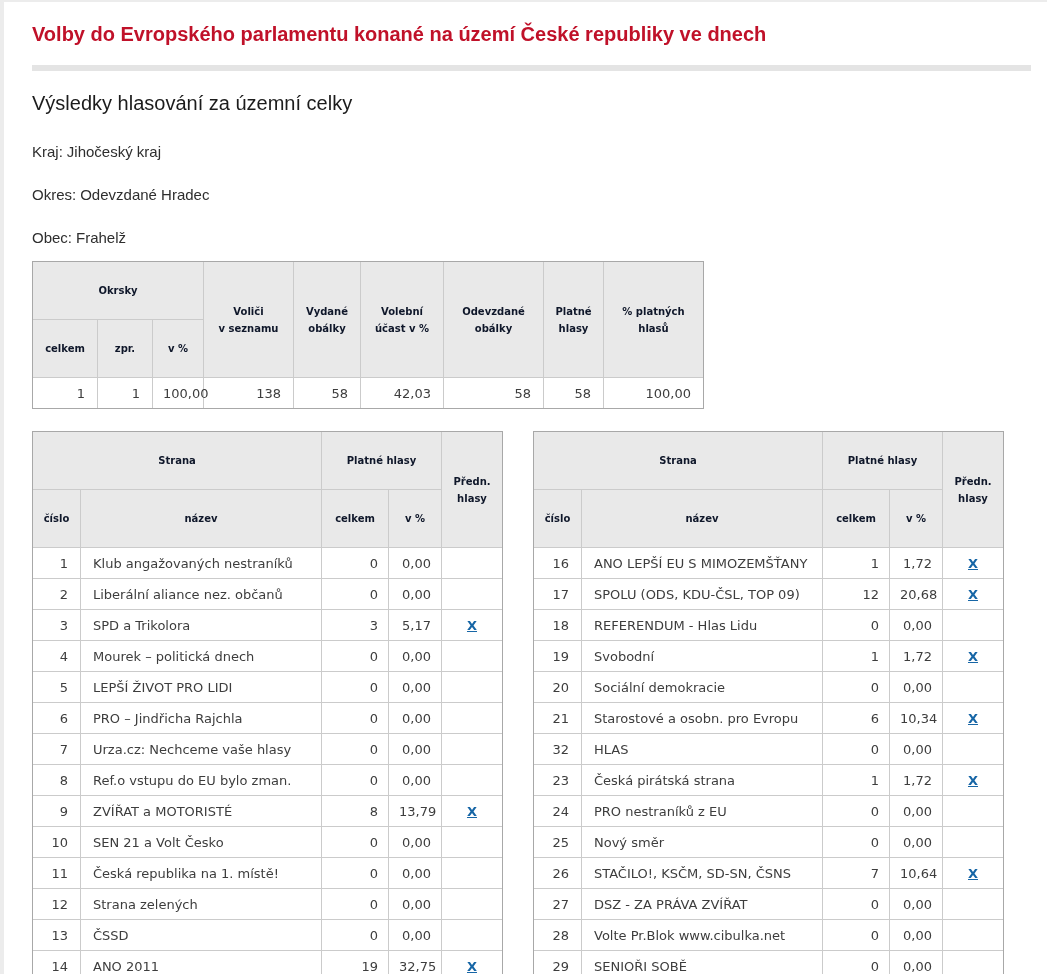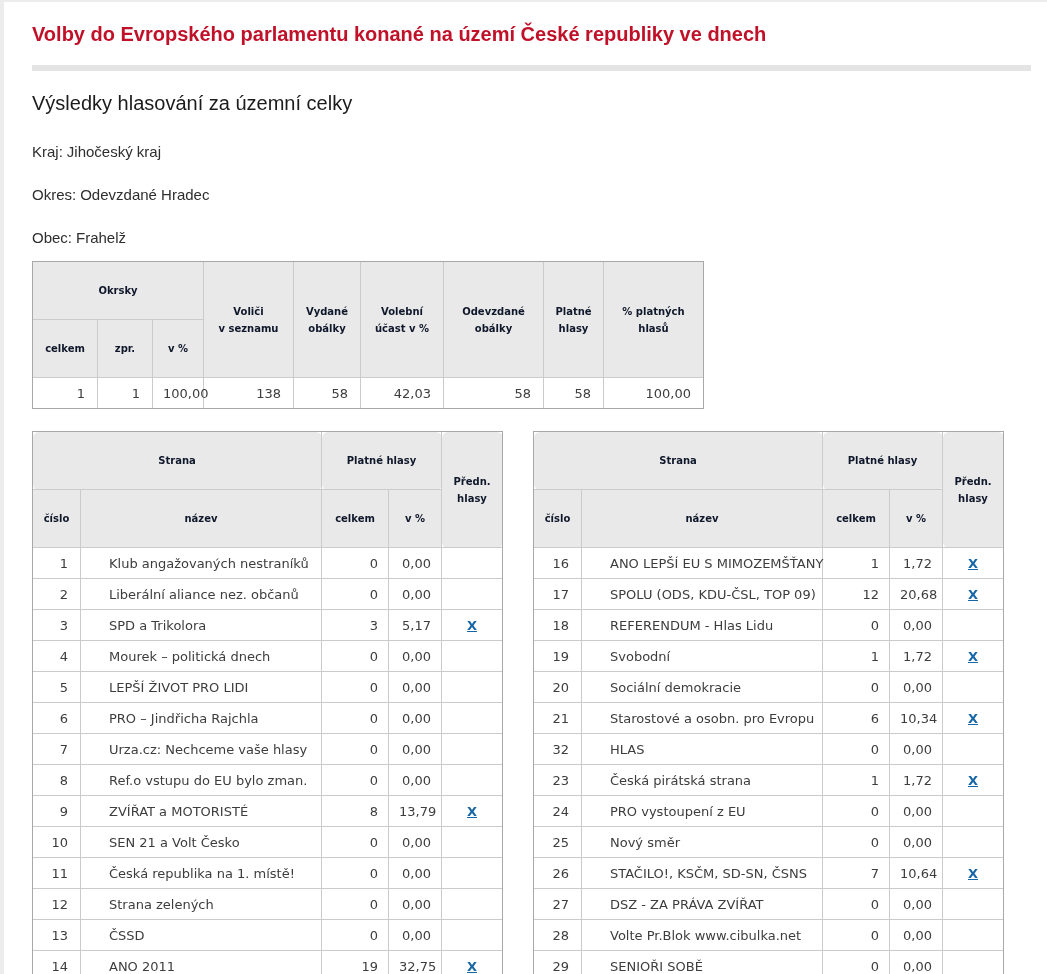--- a/index.html
+++ b/index.html
@@ -49,24 +49,24 @@
     border:1px solid var(--b-inner);white-space:pre-line;
     padding:20px 6px;line-height:17px;font-size:10px;
   }
   .tbl td{border:1px solid var(--b-inner);padding:0 10px;height:31px;}
 
   .summary{width:671px;margin-top:15px;}
   .summary td{text-align:right;padding-right:12px;}
 
   .tables{display:flex;gap:30px;margin-top:22px;}
   .party{width:470px;}
-  .party thead tr:first-child th{height:48px;border-radius:6px;}
+  .party thead tr:first-child th{height:48px;}
   .party thead tr:last-child th{height:29px;}
   .party .num{text-align:right;padding-right:12px;}
-  .party .name{text-align:left;padding-left:28px;white-space:nowrap;}
+  .party .name{text-align:left;padding-left:12px;white-space:nowrap;}
   .party .val{text-align:right;padding-right:10px;}
   .party .pref{text-align:center;padding:0;}
   .xlink{color:var(--link);font-weight:700;text-decoration:underline;cursor:pointer;}
 </style>
 </head>
 <body>
 
 <div class="edge-left"></div>
 <div class="edge-top"></div>
 
@@ -345,21 +345,21 @@
           </tr>
           <tr>
             <td class="num">23</td>
             <td class="name">Česká pirátská strana</td>
             <td class="val">1</td>
             <td class="val">1,72</td>
             <td class="pref"><a href="#" class="xlink">X</a></td>
           </tr>
           <tr>
             <td class="num">24</td>
-            <td class="name">PRO vystoupení z EU</td>
+            <td class="name">PRO nestraníků z EU</td>
             <td class="val">0</td>
             <td class="val">0,00</td>
             <td class="pref"></td>
           </tr>
           <tr>
             <td class="num">25</td>
             <td class="name">Nový směr</td>
             <td class="val">0</td>
             <td class="val">0,00</td>
             <td class="pref"></td>

